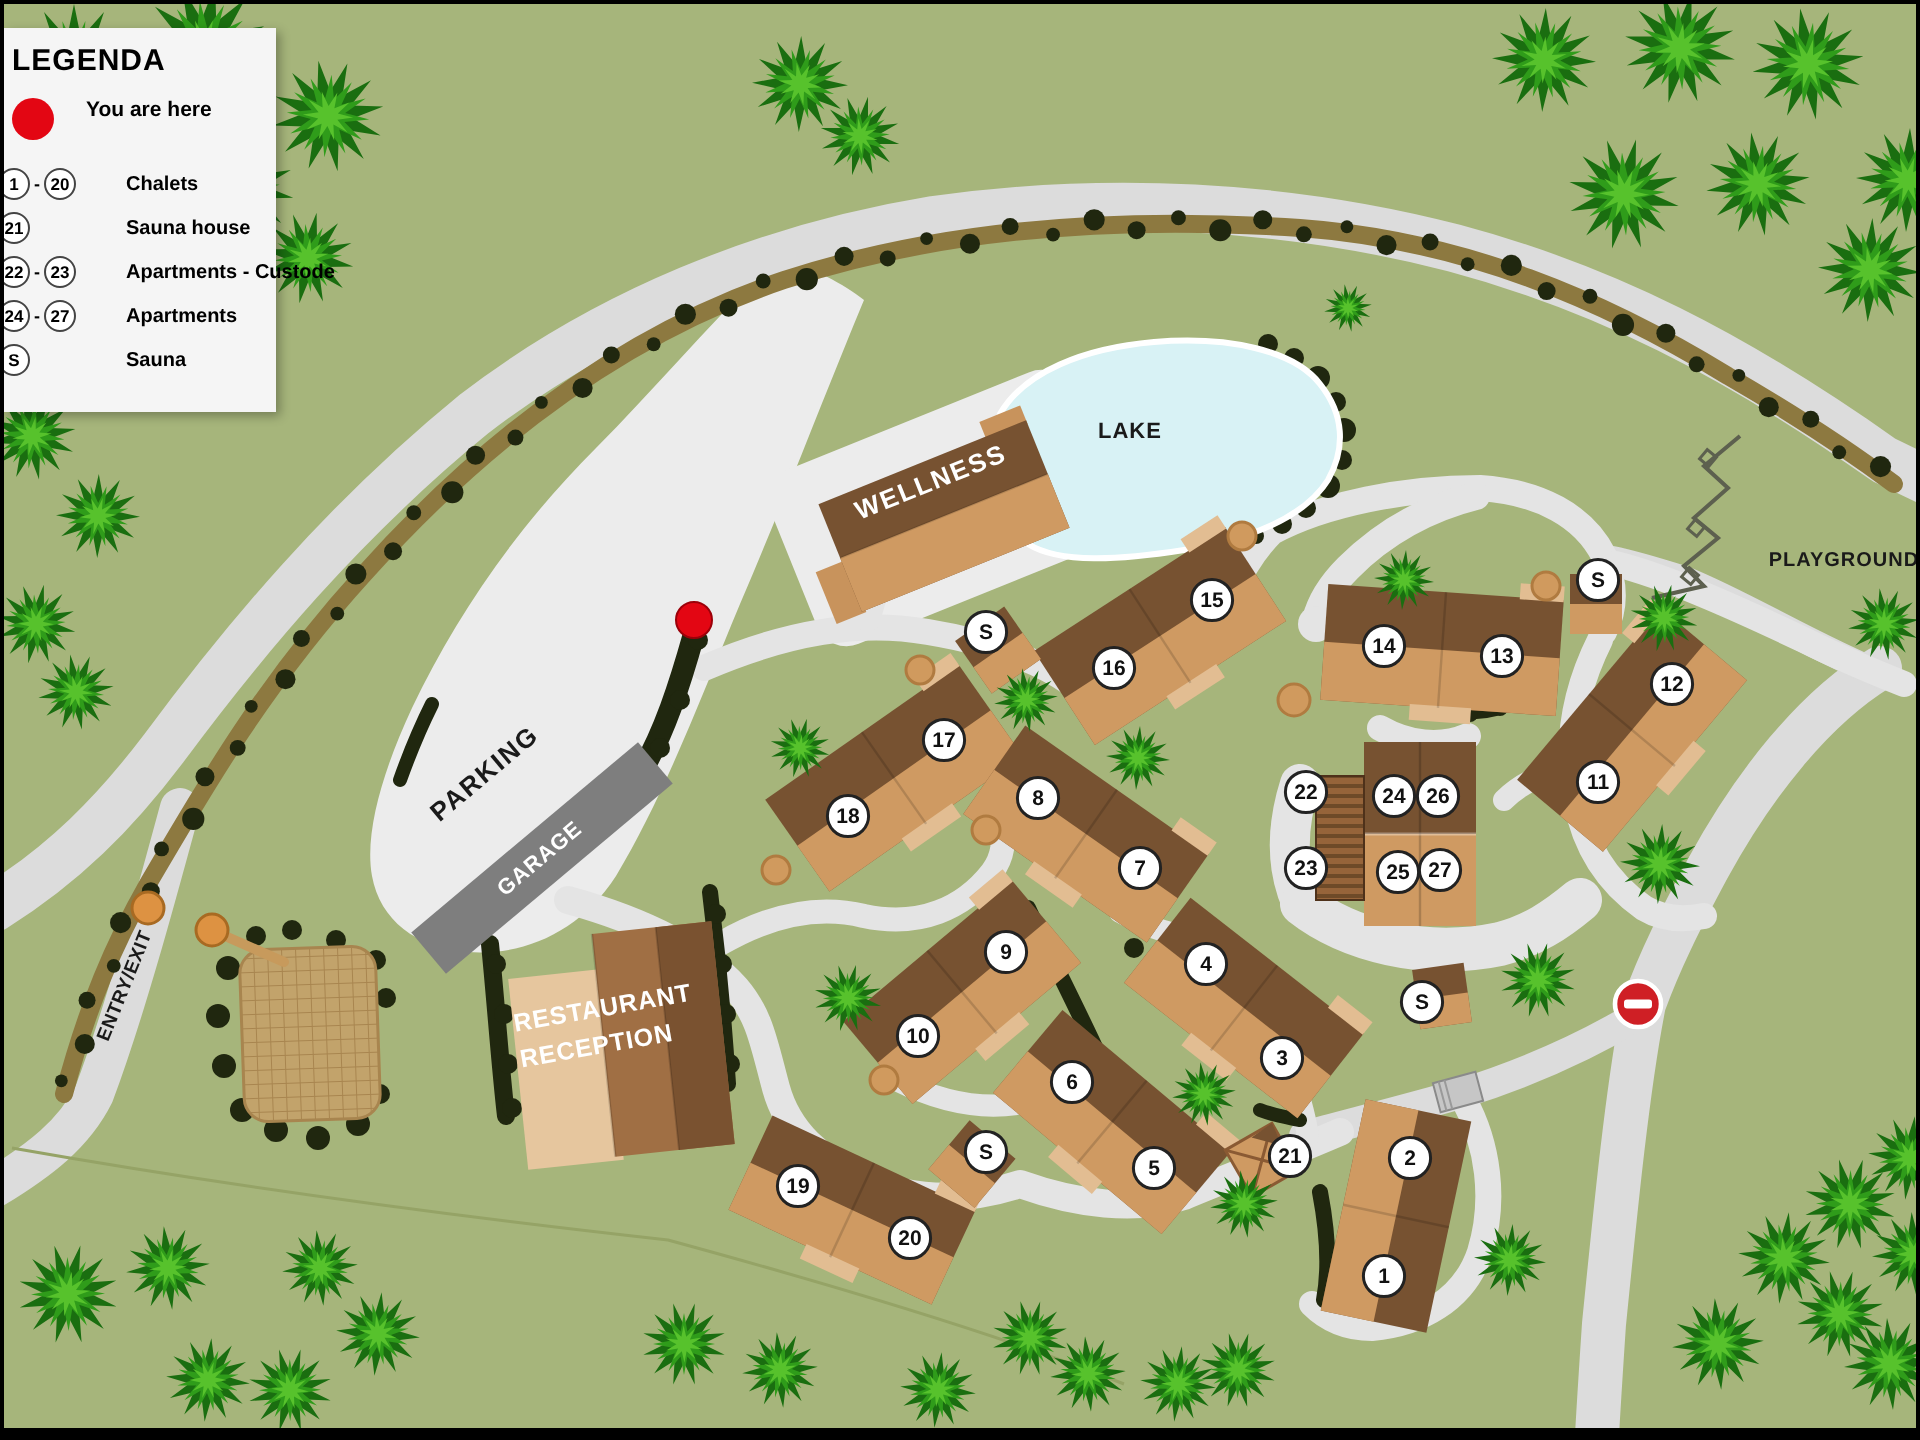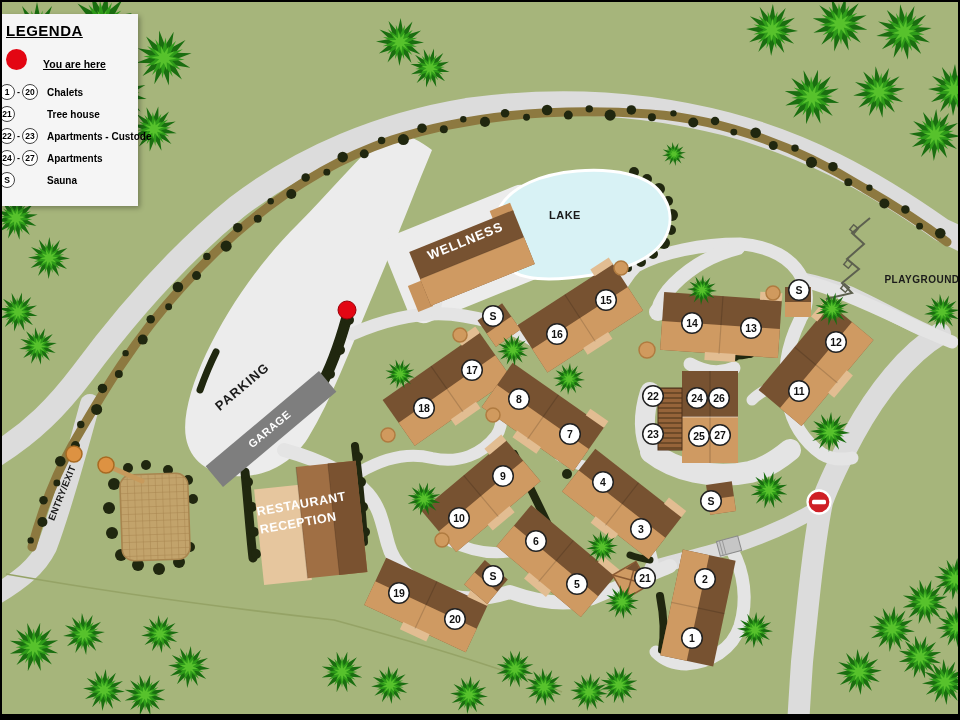--- a/index.html
+++ b/index.html
@@ -8,30 +8,30 @@
     border:2px solid #000;border-bottom:6px solid #000;overflow:hidden;
     background:#a6b57b;font-family:"Liberation Sans",sans-serif;
   }
   svg{position:absolute;left:0;top:0;}
   svg text{font-family:"Liberation Sans",sans-serif;font-weight:bold;}
   .legend{
     position:absolute;left:0;top:12px;width:130px;background:#f5f5f5;
     box-shadow:2px 2px 5px rgba(0,0,0,.3);padding:8px 4px 12px 2px;z-index:5;
   }
   .lg-title{font-size:15px;font-weight:bold;letter-spacing:.5px;
-    text-decoration:underline;margin:0 0 10px 2px;color:#000;}
-  .lg-you{display:flex;align-items:flex-end;margin:0 0 14px 0;text-decoration:underline;}
+    margin:0 0 10px 2px;color:#000;}
+  .lg-you{display:flex;align-items:flex-start;margin:0 0 14px 0;}
   .lg-reddot{width:21px;height:21px;border-radius:50%;background:#e30613;flex:0 0 auto;margin-left:2px;}
   .lg-youlab{font-size:10.5px;font-weight:bold;margin-left:16px;color:#000;}
   .lg-row{display:flex;align-items:center;margin-bottom:6px;}
   .lg-circs{display:flex;align-items:center;width:44px;flex:0 0 auto;margin-left:-5px;}
   .lg-c{width:14px;height:14px;border:1.2px solid #444;border-radius:50%;background:#fff;
     font-size:8.5px;font-weight:bold;color:#000;display:flex;align-items:center;justify-content:center;flex:0 0 auto;}
   .lg-dash{font-size:9px;font-weight:bold;margin:0 2px;color:#000;}
-  .lg-lab{font-size:10px;font-weight:bold;color:#000;margin-left:4px;white-space:nowrap;}
+  .lg-lab{font-size:10px;font-weight:bold;color:#000;margin-left:20px;white-space:nowrap;}
 </style>
 </head>
 <body>
 
 <div class="stage">
   <svg id="map" width="960" height="720" viewBox="0 0 960 720">
       <defs>
         <pattern id="stripes" width="6" height="5" patternUnits="userSpaceOnUse">
           <rect x="0" y="0" width="6" height="5" fill="#96643a"></rect>
           <rect x="0" y="3" width="6" height="2" fill="#6e4a28"></rect>
@@ -747,21 +747,21 @@
             <span class="lg-c">1</span>
             <span class="lg-dash">-</span>
             <span class="lg-c">20</span>
           </span>
           <span class="lg-lab">Chalets</span>
         </div>
         <div class="lg-row">
           <span class="lg-circs">
             <span class="lg-c">21</span>
           </span>
-          <span class="lg-lab">Tree house</span>
+          <span class="lg-lab">Sauna house</span>
         </div>
         <div class="lg-row">
           <span class="lg-circs">
             <span class="lg-c">22</span>
             <span class="lg-dash">-</span>
             <span class="lg-c">23</span>
           </span>
           <span class="lg-lab">Apartments - Custode</span>
         </div>
         <div class="lg-row">

